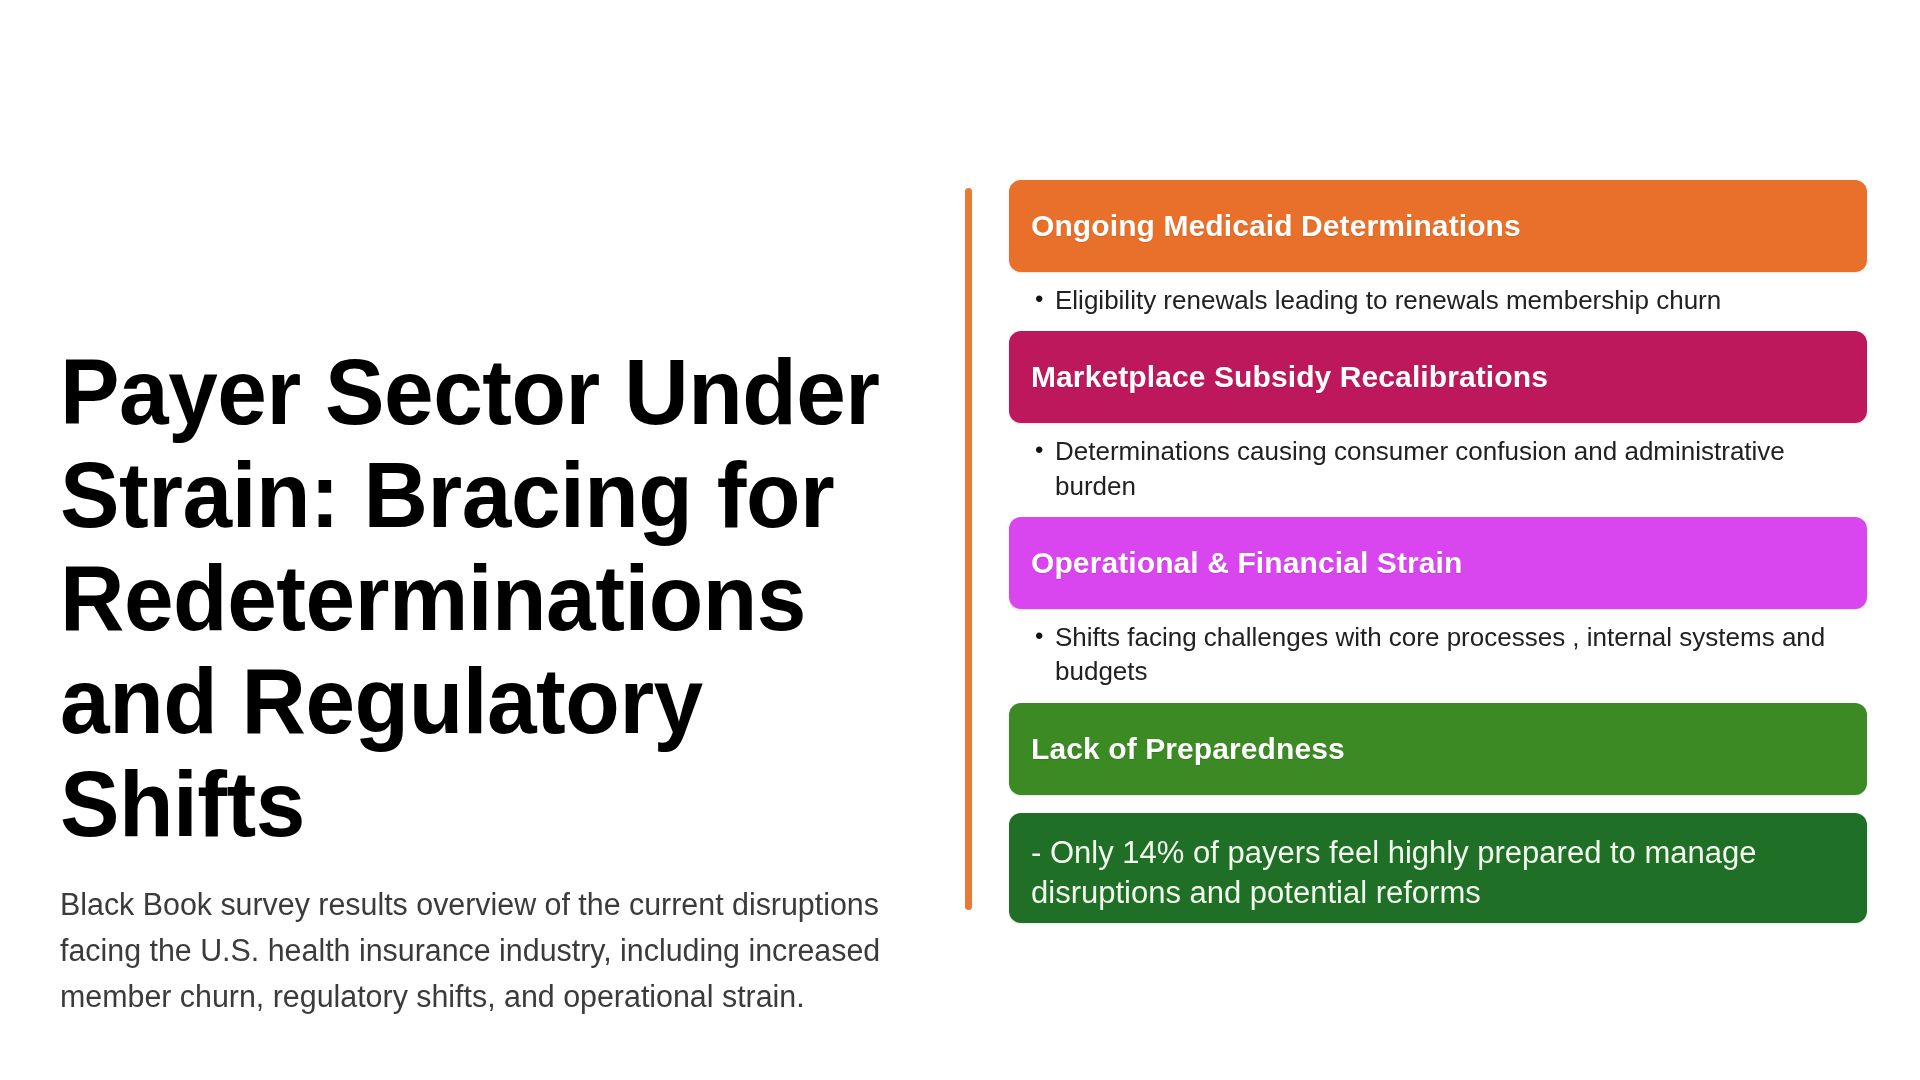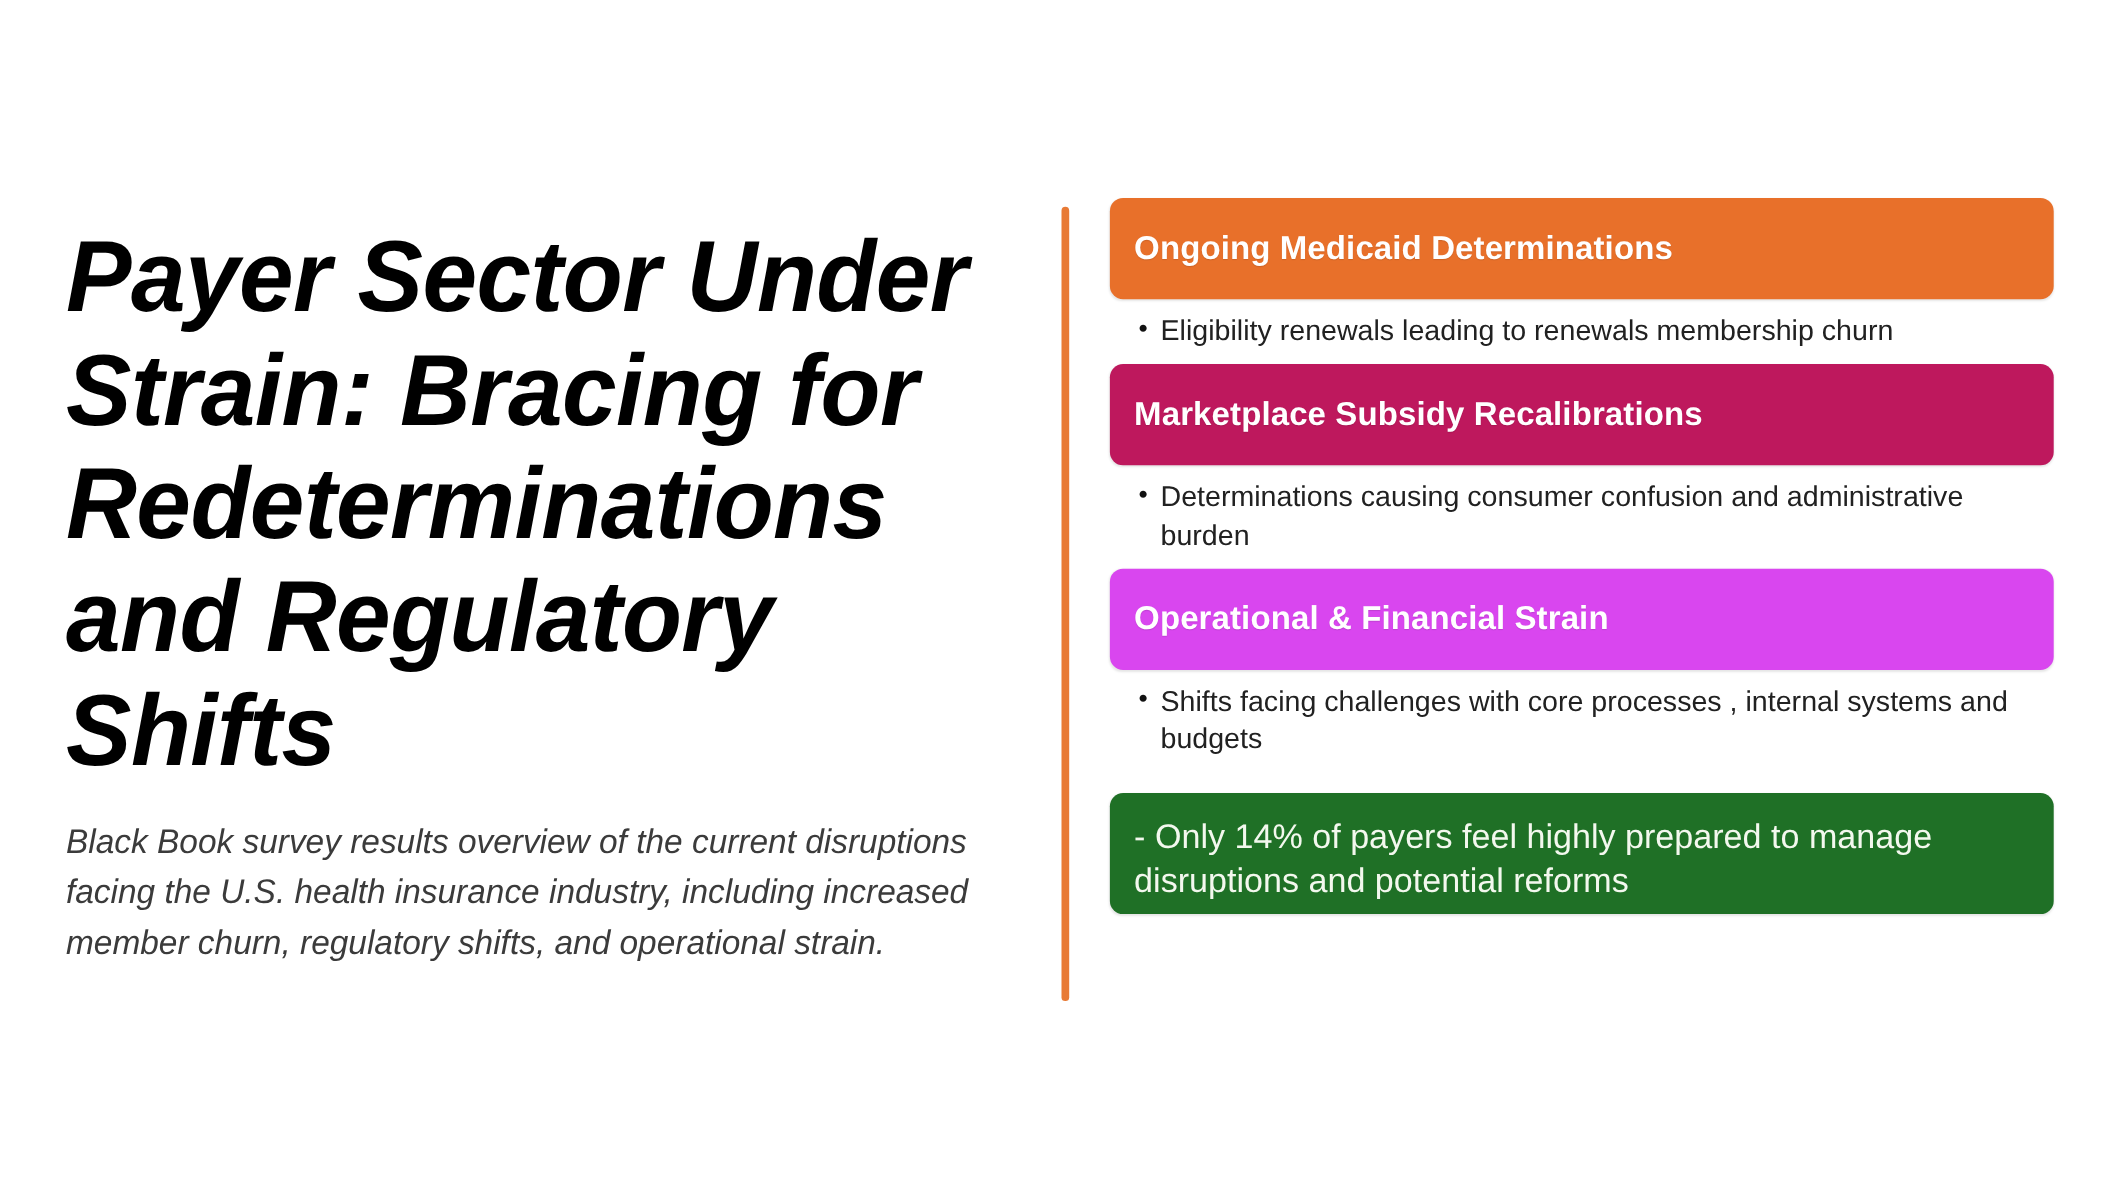--- a/index.html
+++ b/index.html
@@ -27,22 +27,21 @@
 
   
   .left-col {
     position: absolute;
     left: 60px;
     top: 60px;
     width: 880px;
     height: 960px;
     display: flex;
     flex-direction: column;
-    justify-content: center;
-    font-style: italic;
+    justify-content: flex-end;
   }
 
   .page-title {
     font-family: "Liberation Sans Narrow", "Liberation Sans", sans-serif;
     font-weight: 700;
     font-size: 92px;
     line-height: 1.12;
     letter-spacing: -0.5px;
     color: #000000;
     margin: 0;
@@ -206,20 +205,25 @@
           <span class="card-head-title">Operational &amp; Financial Strain</span>
         </div>
         <div class="card-bullets">
           <div class="bullet-row">
             <span class="bullet-dot">•</span>
             <span class="bullet-text">Shifts facing challenges with core processes , internal systems and budgets</span>
           </div>
         </div>
       </div>
 
+      <div class="card-group">
+        <div class="card-head dgreen">
+          <span class="card-head-title">Lack of Preparedness</span>
+        </div>
+      </div>
 
       <div class="spacer-sm"></div>
 
       <div class="stat-card">
         <span class="stat-text">- Only 14% of payers feel highly prepared to manage disruptions and potential reforms</span>
       </div>
 
     </div>
   </div>
 

